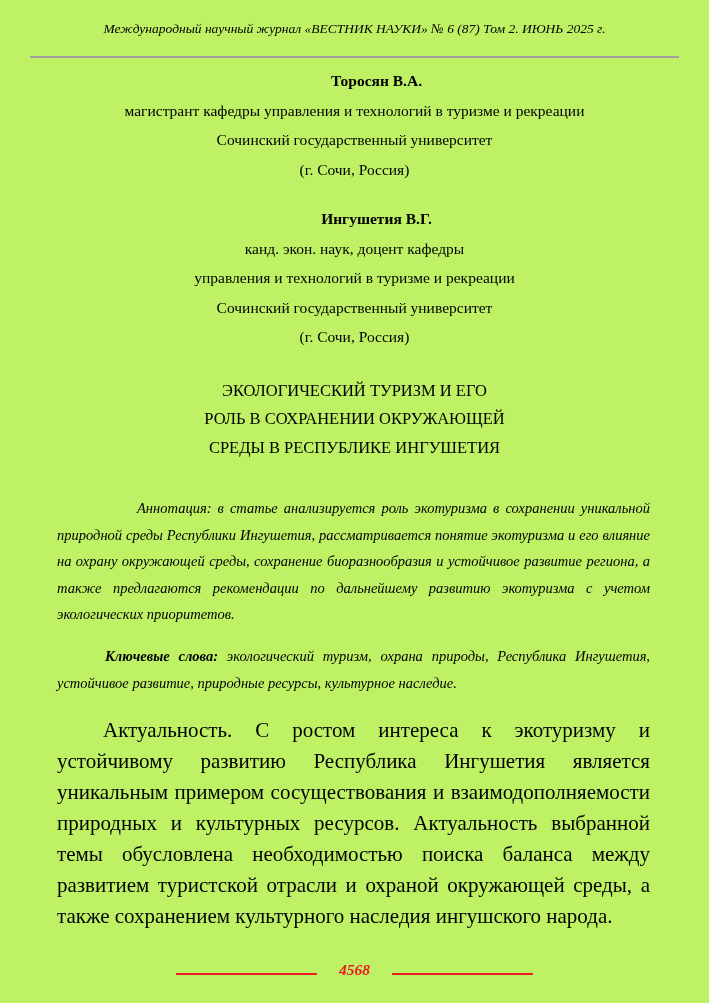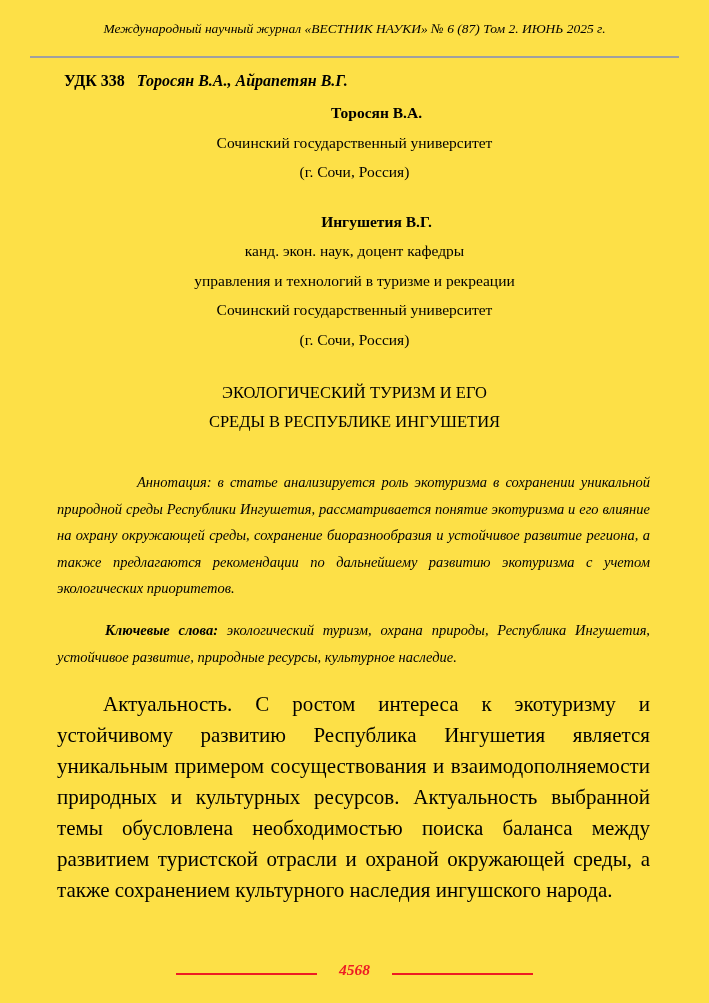--- a/index.html
+++ b/index.html
@@ -2,21 +2,21 @@
 <html><head>
 <meta charset="utf-8">
 <style>
   * { margin: 0; padding: 0; box-sizing: border-box; }
   html, body { background: #ffffff; }
   .page {
     position: relative;
     width: 709px;
     height: 1003px;
     margin: 0 auto;
-    background: #fde047;
+    background: #bef264;
     color: #000000;
     font-family: "Liberation Serif", "DejaVu Serif", serif;
     overflow: hidden;
   }
   .journal-header {
     margin: 20px 34px 0 34px;
     text-align: center;
     font-style: italic;
     font-size: 13.5px;
     line-height: 17px;
@@ -102,41 +102,39 @@
 </style>
 </head>
 <body>
 
 <div class="page">
 
   <div class="journal-header">Международный научный журнал «ВЕСТНИК НАУКИ» № 6 (87) Том 2. ИЮНЬ 2025 г.</div>
 
   <hr class="header-divider">
 
-  <div class="udk-line">
-    <span class="udk-code">УДК 338</span>
-    <span class="udk-authors">Торосян В.А., Айрапетян В.Г.</span>
-  </div>
 
   <div class="author-block first">
     <div class="author-name">Торосян В.А.</div>
+    <div>магистрант кафедры управления и технологий в туризме и рекреации</div>
     <div>Сочинский государственный университет</div>
     <div>(г. Сочи, Россия)</div>
   </div>
 
   <div class="author-block second">
     <div class="author-name">Ингушетия В.Г.</div>
     <div>канд. экон. наук, доцент кафедры</div>
     <div>управления и технологий в туризме и рекреации</div>
     <div>Сочинский государственный университет</div>
     <div>(г. Сочи, Россия)</div>
   </div>
 
   <div class="article-title">
     <div>ЭКОЛОГИЧЕСКИЙ ТУРИЗМ И ЕГО</div>
+    <div>РОЛЬ В СОХРАНЕНИИ ОКРУЖАЮЩЕЙ</div>
     <div>СРЕДЫ В РЕСПУБЛИКЕ ИНГУШЕТИЯ</div>
   </div>
 
   <p class="abstract-para">
     <span class="abstract-label">Аннотация:</span><span> в статье анализируется роль экотуризма в сохранении уникальной природной среды Республики Ингушетия, рассматривается понятие экотуризма и его влияние на охрану окружающей среды, сохранение биоразнообразия и устойчивое развитие региона, а также предлагаются рекомендации по дальнейшему развитию экотуризма с учетом экологических приоритетов.</span>
   </p>
 
   <p class="keywords-para">
     <span class="keywords-label">Ключевые слова:</span><span> экологический туризм, охрана природы, Республика Ингушетия, устойчивое развитие, природные ресурсы, культурное наследие.</span>
   </p>

